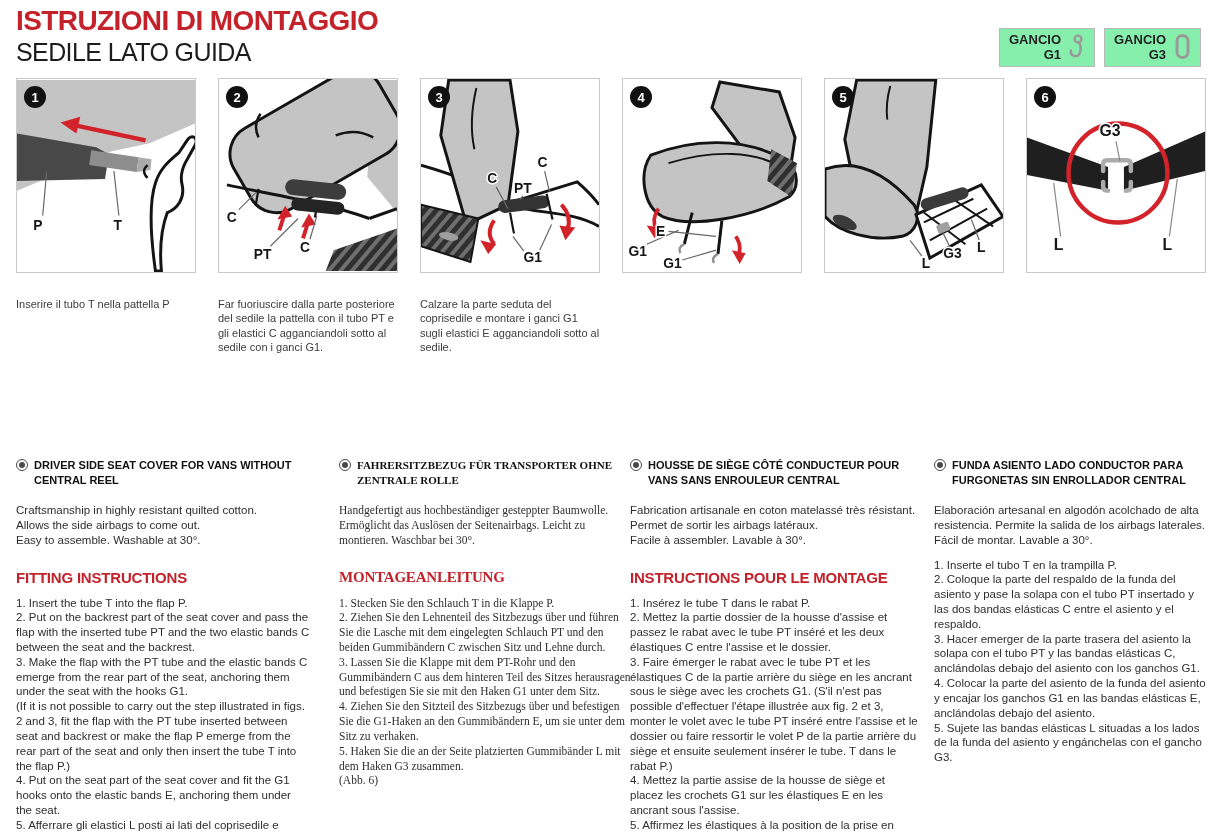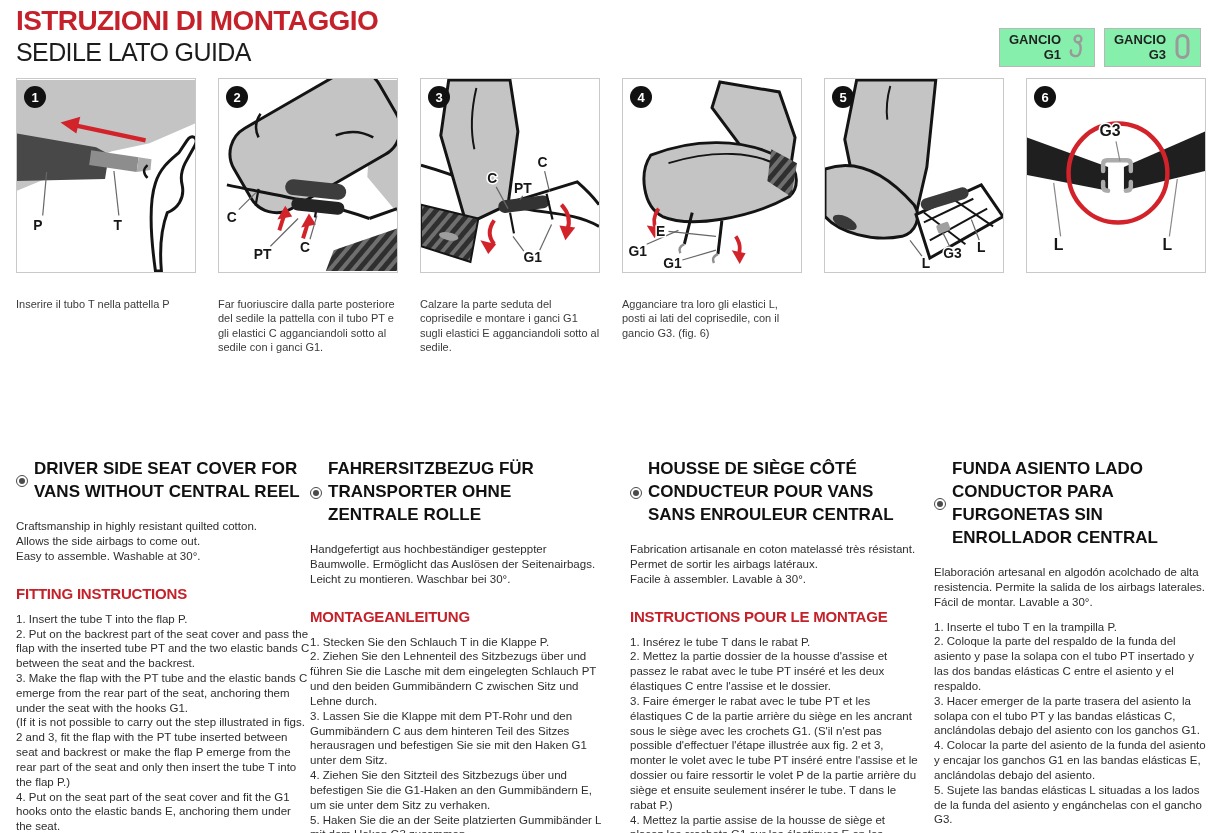--- a/index.html
+++ b/index.html
@@ -23,24 +23,24 @@
   .panel svg text{font-family:"Liberation Sans",sans-serif;font-weight:700;font-size:14px;fill:#161616;
          paint-order:stroke;stroke:#fff;stroke-width:3px;stroke-linejoin:round;text-anchor:middle;}
   .panel svg text.lg{font-size:16px;}
 
   .captions{position:absolute;top:281px;left:16px;display:flex;gap:22px;margin-top:16px;}
   .caption{width:180px;font-size:11px;line-height:1.3;color:#3b3b3b;}
 
   .langs{position:absolute;top:458px;left:0;right:0;height:375px;}
   .col{position:absolute;top:0;}
   .col-0{left:16px;width:294px;}
-  .col-1{left:310px;width:294px;}
+  .col-1{left:339px;width:294px;font-family:Liberation Serif, serif;}
   .col-2{left:630px;width:290px;}
   .col-3{left:934px;width:272px;}
-  .col-head{display:flex;align-items:center;gap:6px;font-size:17px;font-weight:700;
+  .col-head{display:flex;align-items:flex-start;gap:6px;font-size:11px;font-weight:700;
             line-height:1.35;color:#111;text-transform:uppercase;}
   .bullet{flex:0 0 auto;width:10px;height:10px;border:1.6px solid #4a4a4a;border-radius:50%;
           position:relative;margin-top:1px;}
   .bullet::after{content:"";position:absolute;inset:2px;border-radius:50%;background:#4a4a4a;}
   .desc{margin-top:15px;font-size:11.5px;line-height:1.3;color:#2e2e2e;white-space:pre-line;}
   .red-head{margin-top:21px;font-size:15px;font-weight:700;color:var(--red);letter-spacing:-0.2px;}
   .instructions{margin-top:10px;font-size:11.5px;line-height:1.29;color:#2e2e2e;white-space:pre-line;}
 </style>
 </head>
 <body>
@@ -234,21 +234,20 @@
         <text x="142" y="172" class="lg">L</text>
       </svg>
     </figure>
 
   </section>
 
   <section class="captions">
     <p class="caption">Inserire il tubo T nella pattella P</p>
     <p class="caption">Far fuoriuscire dalla parte posteriore del sedile la pattella con il tubo PT e gli elastici C agganciandoli sotto al sedile con i ganci G1.</p>
     <p class="caption">Calzare la parte seduta del coprisedile e montare i ganci G1 sugli elastici E agganciandoli sotto al sedile.</p>
-    <p class="caption">Agganciare tra loro gli elastici L, posti ai lati del coprisedile, con il gancio G3. (fig. 6)</p>
     <p class="caption"></p>
   </section>
 
   <section class="langs">
 
     <article class="col col-0">
       <h3 class="col-head">
         <span class="bullet"></span>
         <span>DRIVER SIDE SEAT COVER FOR VANS WITHOUT CENTRAL REEL</span>
       </h3>

